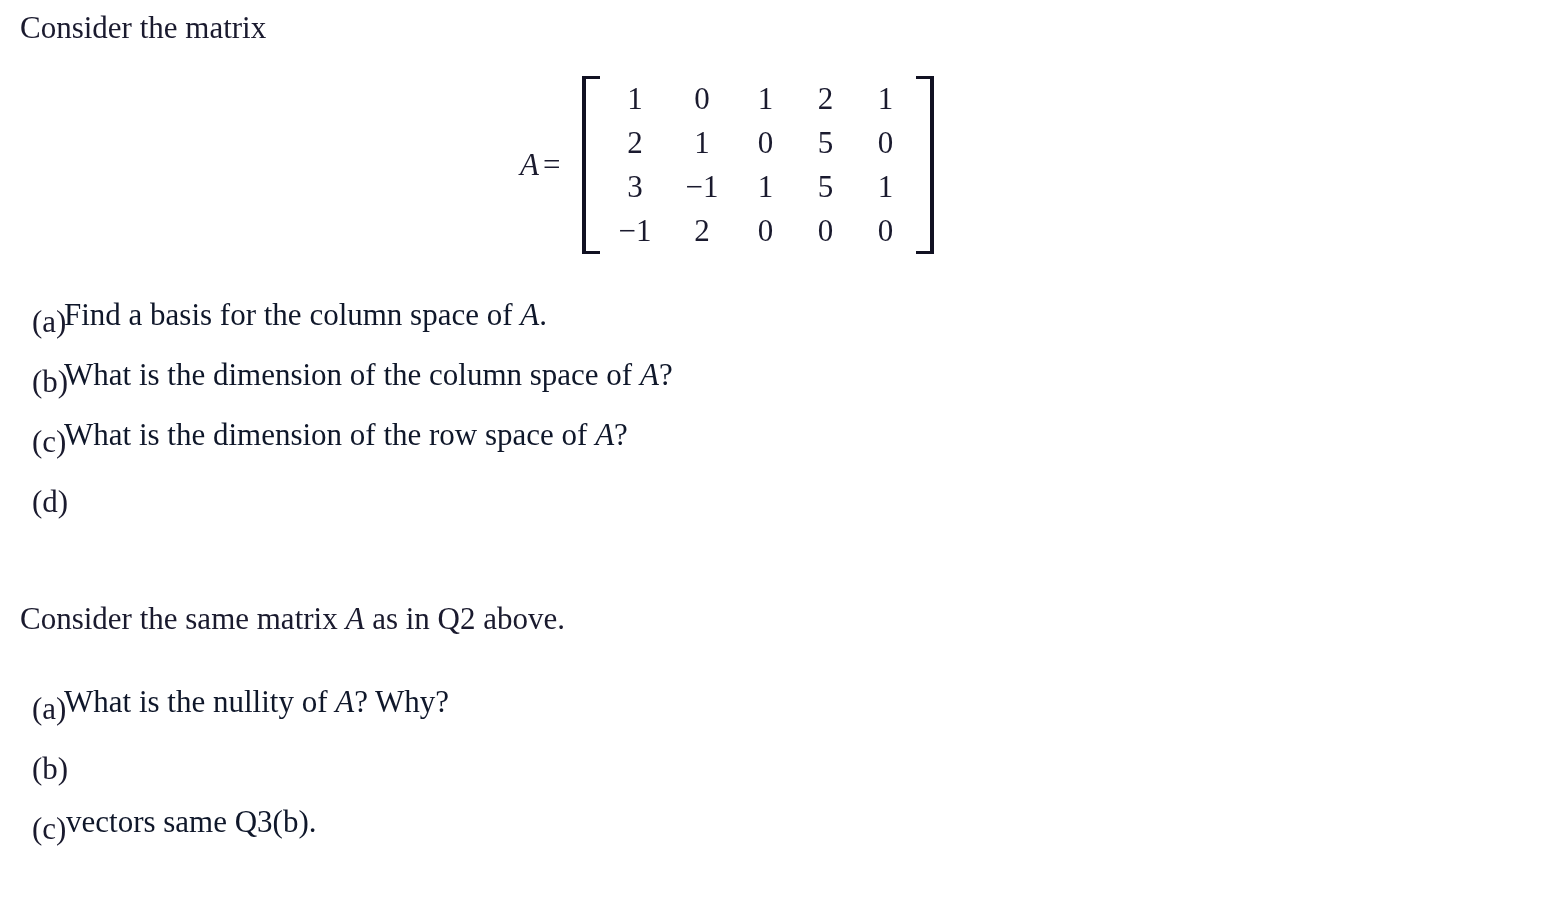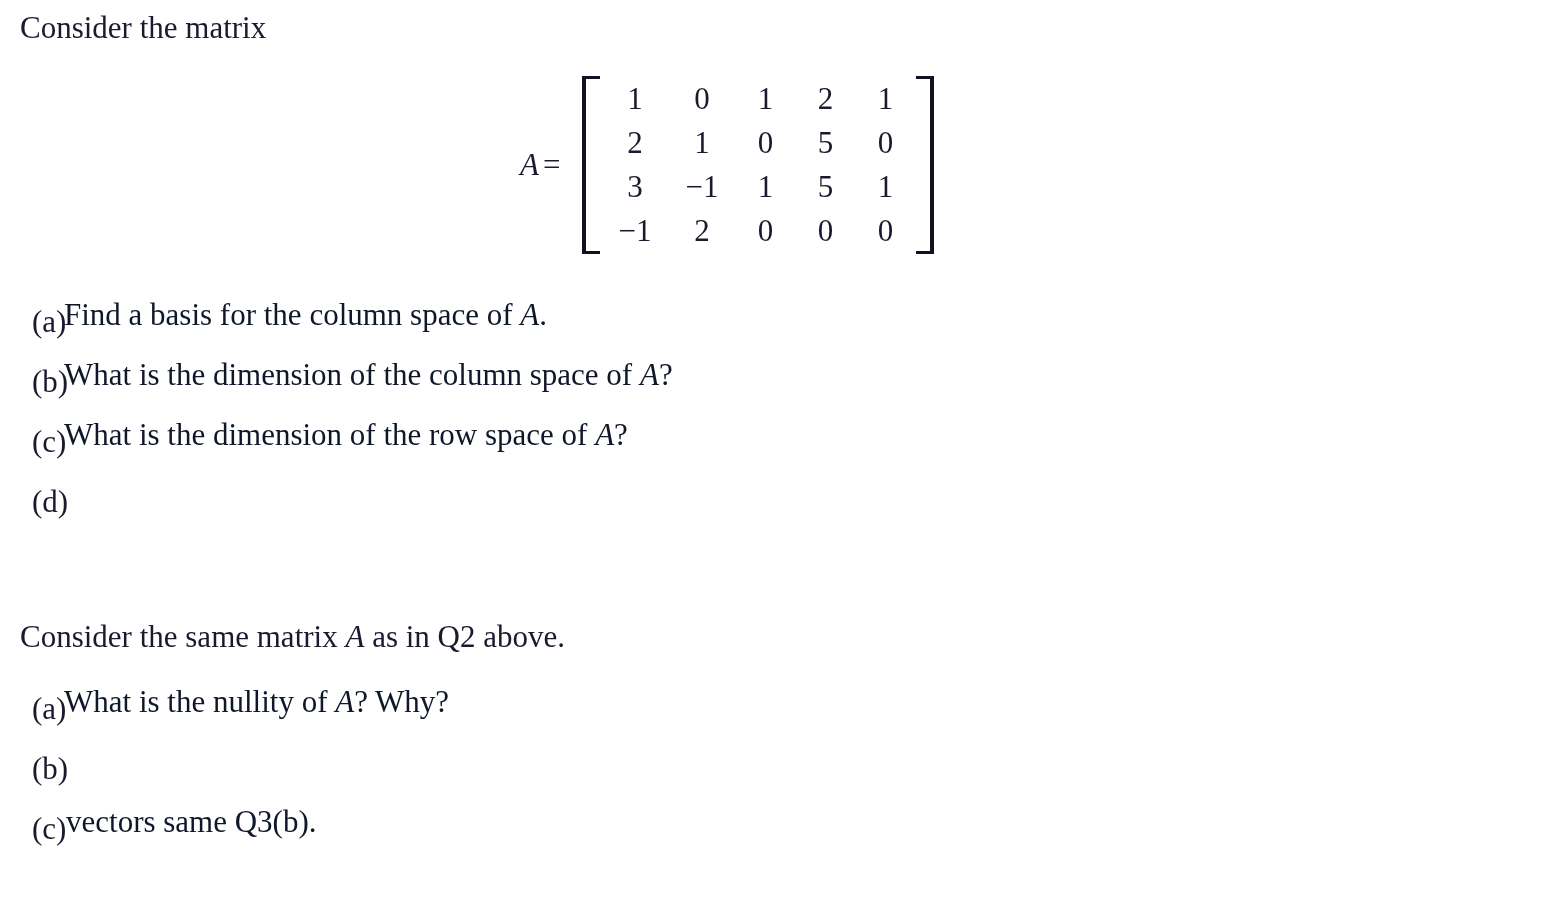--- a/index.html
+++ b/index.html
@@ -116,21 +116,21 @@
   .enum-body .ln {
     display: block;
     white-space: nowrap;
   }
   .enum-body .ln.second { padding-left: 2px; }
 
   #list-one { left: 0px; top: 292px; }
   #list-two { left: 0px; top: 679px; }
 
   #heading-one { left: 20px; top: 12px; }
-  #heading-two { left: 20px; top: 621px; }
+  #heading-two { left: 20px; top: 603px; }
 </style>
 </head>
 <body>
 
 <div class="page">
 
   <div class="para" id="heading-one">Consider the matrix</div>
 
   <div class="matrix-block">
     <span class="matrix-label">A</span>

